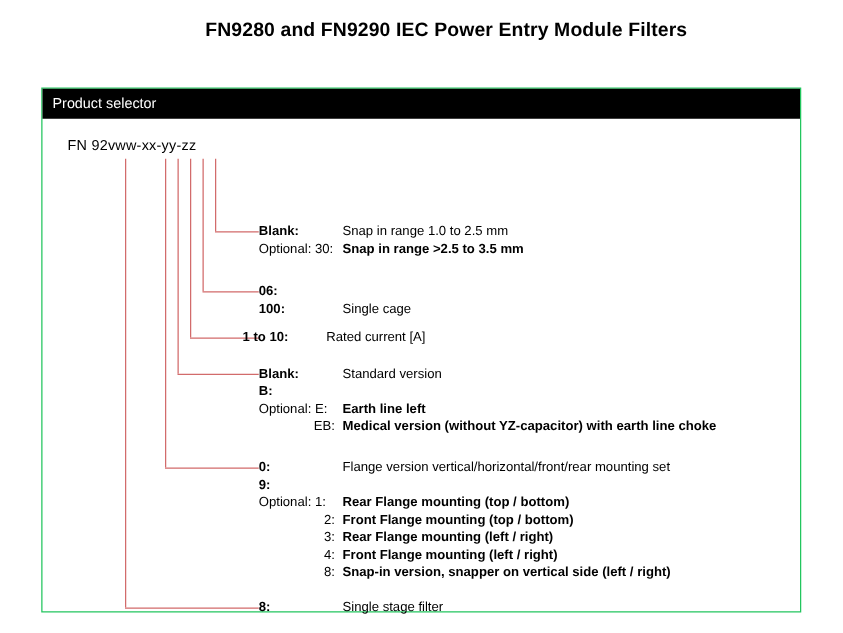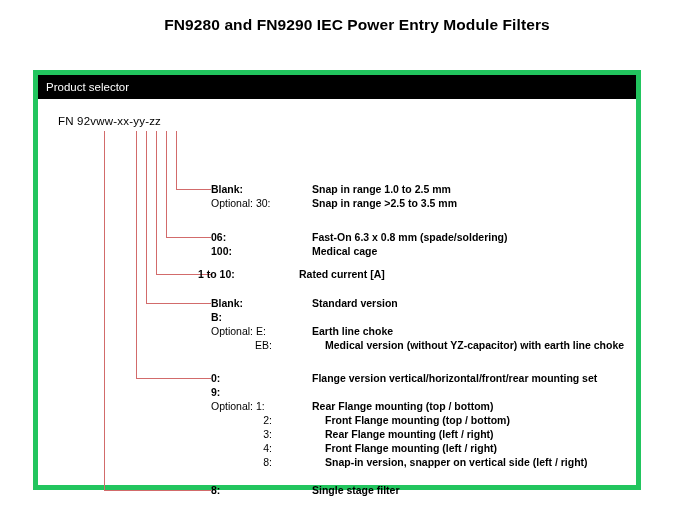--- a/index.html
+++ b/index.html
@@ -22,21 +22,21 @@
     letter-spacing: 0.1px;
     padding-top: 16px;
     margin-left: 40px;
   }
   #selector-panel {
     position: absolute;
     left: 33px;
     top: 70px;
     width: 608px;
     height: 420px;
-    border: 5px solid #22c55e;
+    border: 1px solid #22c55e;
     box-sizing: border-box;
     background: #ffffff;
   }
   #selector-header {
     height: 24px;
     background: #000000;
     color: #ffffff;
     font-size: 11.5px;
     display: flex;
     align-items: center;
@@ -69,42 +69,41 @@
   }
   
   .group {
     position: absolute;
   }
   .row {
     display: flex;
     align-items: baseline;
     line-height: 14px;
     white-space: nowrap;
-    gap: 34px;
   }
   .key {
     width: 67px;
     flex: 0 0 67px;
     font-size: 10.5px;
   }
   .key.bold {
     font-weight: bold;
   }
   .key.right {
     text-align: right;
-    padding-right: 19px;
+    padding-right: 6px;
     width: 61px;
     flex: 0 0 61px;
   }
   .val {
     font-size: 10.5px;
     font-weight: bold;
   }
   .val.bold {
-    font-weight: bold;
+    font-weight: normal;
     font-size: 10.5px;
     text-align: center;
   }
   .watermark {
     position: absolute;
     left: 105px;
     top: 215px;
     font-size: 40px;
     color: #f4eaea;
     font-weight: bold;
@@ -150,46 +149,45 @@
       </div>
       <div class="row">
         <span class="key">Optional: 30:</span>
         <span class="val">Snap in range &gt;2.5 to 3.5 mm</span>
       </div>
     </div>
 
     <div class="group" style="left:173px; top:131px;">
       <div class="row">
         <span class="key bold">06:</span>
-        <span class="val bold">Fast-On 6.3 x 0.8 mm (spade/soldering)</span>
       </div>
       <div class="row">
         <span class="key bold">100:</span>
-        <span class="val bold">Medical cage</span>
+        <span class="val bold">Single cage</span>
       </div>
     </div>
 
     <div class="group" style="left:160px; top:168px;">
       <div class="row">
         <span class="key bold">1 to 10:</span>
         <span class="val bold">Rated current [A]</span>
       </div>
     </div>
 
     <div class="group" style="left:173px; top:197px;">
       <div class="row">
         <span class="key bold">Blank:</span>
         <span class="val bold">Standard version</span>
       </div>
       <div class="row">
         <span class="key bold">B:</span>
       </div>
       <div class="row">
         <span class="key">Optional: E:</span>
-        <span class="val">Earth line choke</span>
+        <span class="val">Earth line left</span>
       </div>
       <div class="row">
         <span class="key right">EB:</span>
         <span class="val">Medical version (without YZ-capacitor) with earth line choke</span>
       </div>
     </div>
 
     <div class="group" style="left:173px; top:272px;">
       <div class="row">
         <span class="key bold">0:</span>

